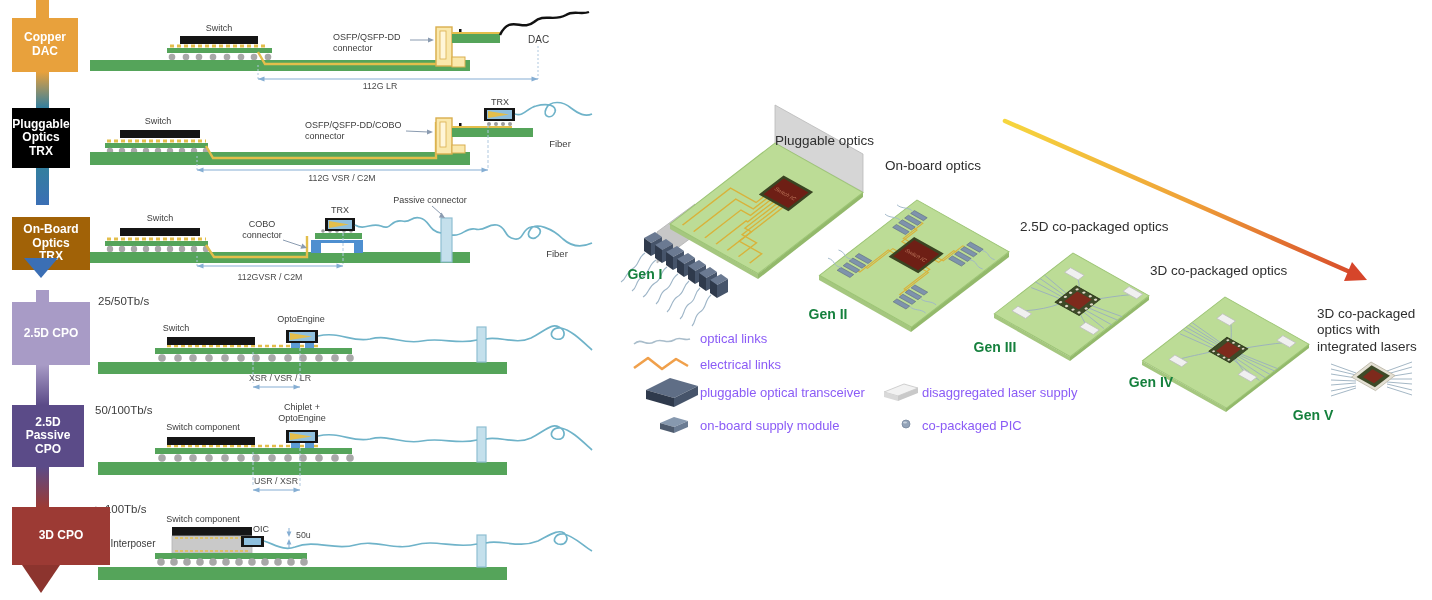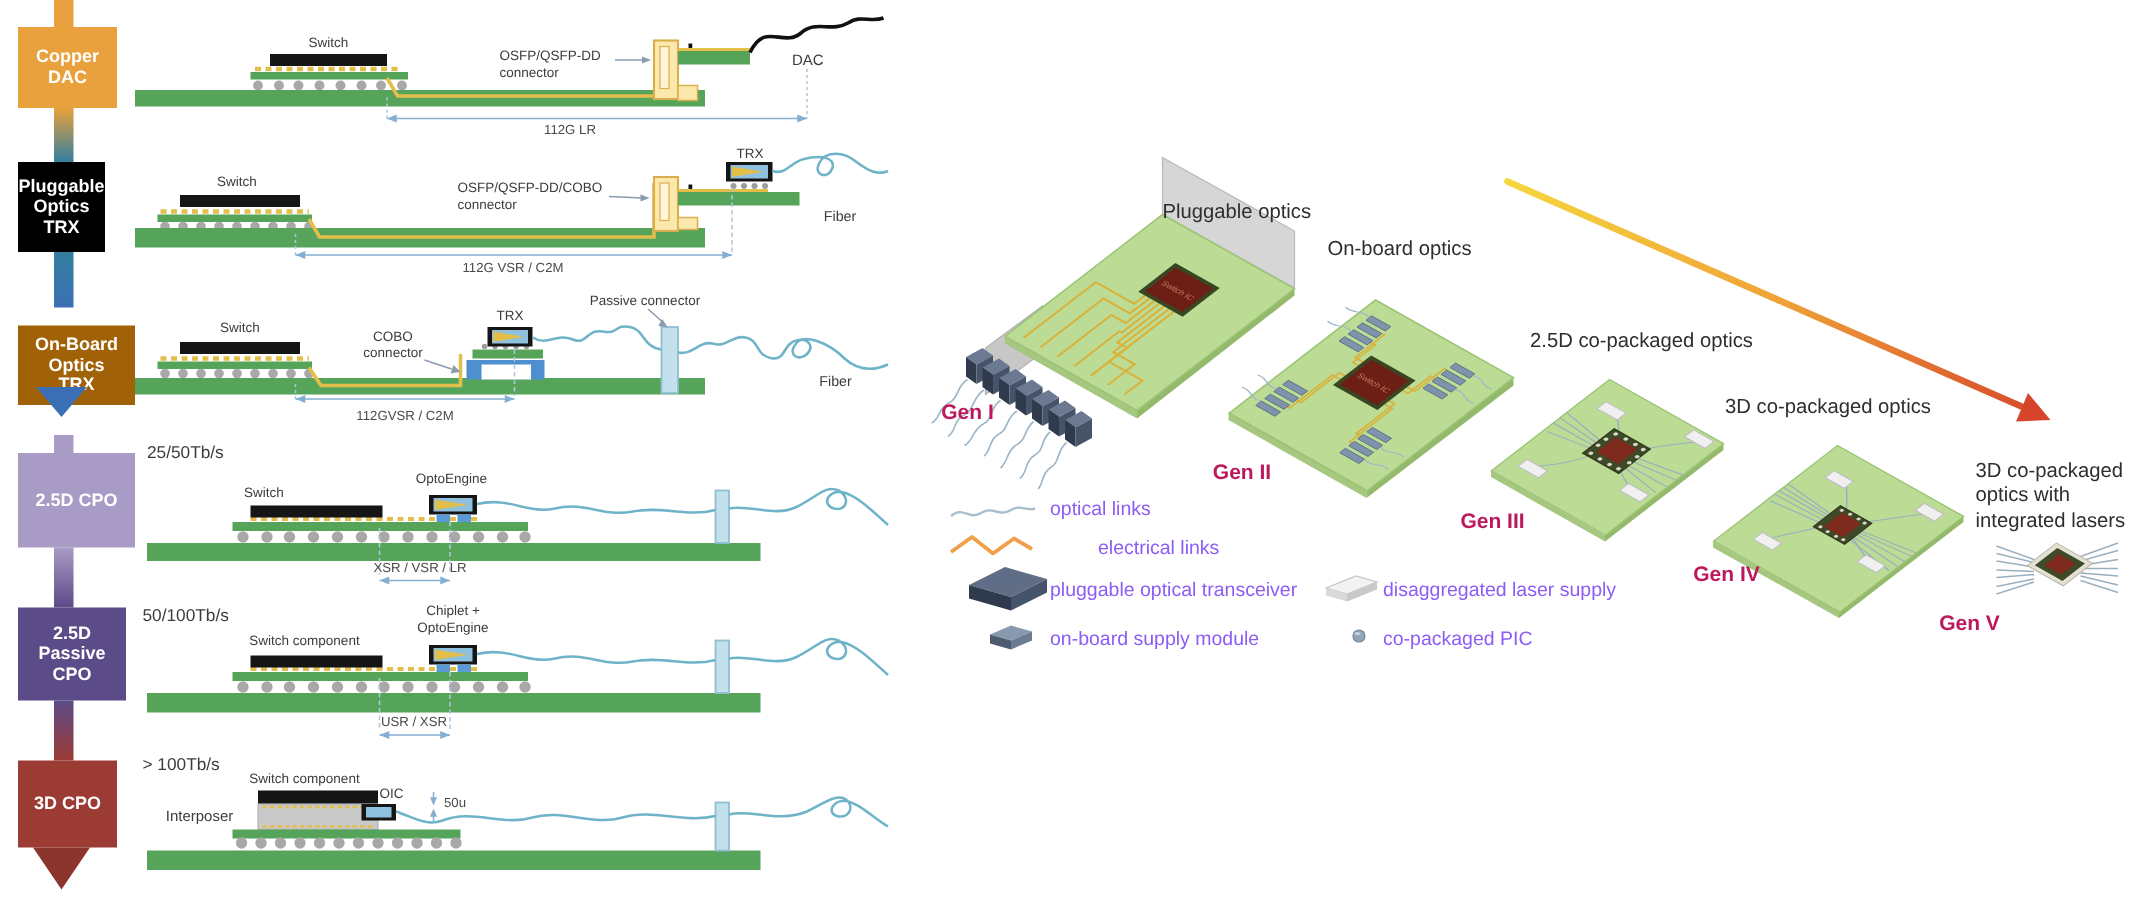--- a/index.html
+++ b/index.html
@@ -4,21 +4,21 @@
 <style>
   html,body{margin:0;padding:0;background:#fff;}
   #stage{position:relative;width:1432px;height:600px;background:#fff;overflow:hidden;
          font-family:"Liberation Sans",sans-serif;}
   #gfx{position:absolute;left:0;top:0;}
   .fbox{position:absolute;left:12px;width:58px;display:flex;align-items:center;justify-content:center;
         text-align:center;color:#fff;font-weight:bold;font-size:12px;line-height:1.13;}
   .fconn{position:absolute;left:36px;width:13px;}
   .tri{position:absolute;width:0;height:0;}
   .lab{position:absolute;color:#2e2e2e;font-size:13.5px;text-align:left;line-height:1.22;}
-  .gen{position:absolute;color:#be185d;font-size:14px;font-weight:bold;text-align:center;width:62px;}
+  .gen{position:absolute;color:#15803d;font-size:14px;font-weight:bold;text-align:center;width:62px;}
   .leg{position:absolute;color:#8b5cf6;font-size:13px;white-space:nowrap;}
   svg text{font-family:"Liberation Sans",sans-serif;fill:#3c3c3c;}
   .t9{font-size:9px}.t95{font-size:9.5px}.t10{font-size:10px}.t11{font-size:11.5px}
   .dim{fill:#4a4a4a;font-size:8.8px}
   .chiptxt{font-size:6px;fill:#c07a5e}
 </style>
 </head>
 <body>
 
 <div id="stage">
@@ -551,36 +551,36 @@
   <div class="fconn" style="top:72px;height:36px;background:linear-gradient(#E8A13C,#337F9F)"></div>
   <div class="fbox" style="top:108px;height:60px;background:#000000">Pluggable Optics TRX</div>
   <div class="fconn" style="top:168px;height:37px;background:linear-gradient(#337F9F,#3B6FB5)"></div>
   <div class="fbox" style="top:217px;height:53px;background:#a16207;padding:0 10px">On-Board Optics TRX</div>
   <div class="tri" style="top:258px;left:24px;border-left:17px solid transparent;border-right:17px solid transparent;border-top:20px solid #3B6FB5"></div>
   <div class="fconn" style="top:290px;height:12px;background:#A89BC6"></div>
   <div class="fbox" style="top:302px;height:63px;background:#A89BC6;padding:0 10px">2.5D CPO</div>
   <div class="fconn" style="top:365px;height:40px;background:linear-gradient(#A89BC6,#5B4B88)"></div>
   <div class="fbox" style="top:405px;height:62px;background:#5B4B88;padding:0 7px">2.5D Passive CPO</div>
   <div class="fconn" style="top:467px;height:40px;background:linear-gradient(#5B4B88,#9C3A34)"></div>
-  <div class="fbox" style="top:507px;height:58px;background:#9C3A34;padding:0 4px">3D CPO</div>
+  <div class="fbox" style="top:507px;height:58px;background:#9C3A34;padding:0 20px">3D CPO</div>
   <div class="tri" style="top:565px;left:22px;border-left:19px solid transparent;border-right:19px solid transparent;border-top:28px solid #8C342E"></div>
 </div>
 
 <div class="lab" style="left:775px;top:133px;width:150px">Pluggable optics</div>
 <div class="lab" style="left:885px;top:158px;width:155px">On-board optics</div>
 <div class="lab" style="left:1020px;top:219px;width:190px">2.5D co-packaged optics</div>
 <div class="lab" style="left:1150px;top:263px;width:190px">3D co-packaged optics</div>
 <div class="lab" style="left:1317px;top:306px;width:118px">3D co-packaged optics with integrated lasers</div>
 
 <div class="gen" style="left:614px;top:266px">Gen I</div>
 <div class="gen" style="left:797px;top:306px">Gen II</div>
 <div class="gen" style="left:964px;top:339px">Gen III</div>
 <div class="gen" style="left:1120px;top:374px">Gen IV</div>
 <div class="gen" style="left:1282px;top:407px">Gen V</div>
 
 <div class="leg" style="left:700px;top:331px">optical links</div>
-<div class="leg" style="left:732px;top:357px">electrical links</div>
+<div class="leg" style="left:700px;top:357px">electrical links</div>
 <div class="leg" style="left:700px;top:385px">pluggable optical transceiver</div>
 <div class="leg" style="left:700px;top:418px">on-board supply module</div>
 <div class="leg" style="left:922px;top:385px">disaggregated laser supply</div>
 <div class="leg" style="left:922px;top:418px">co-packaged PIC</div>
 
 </div>
 
 </body></html>

